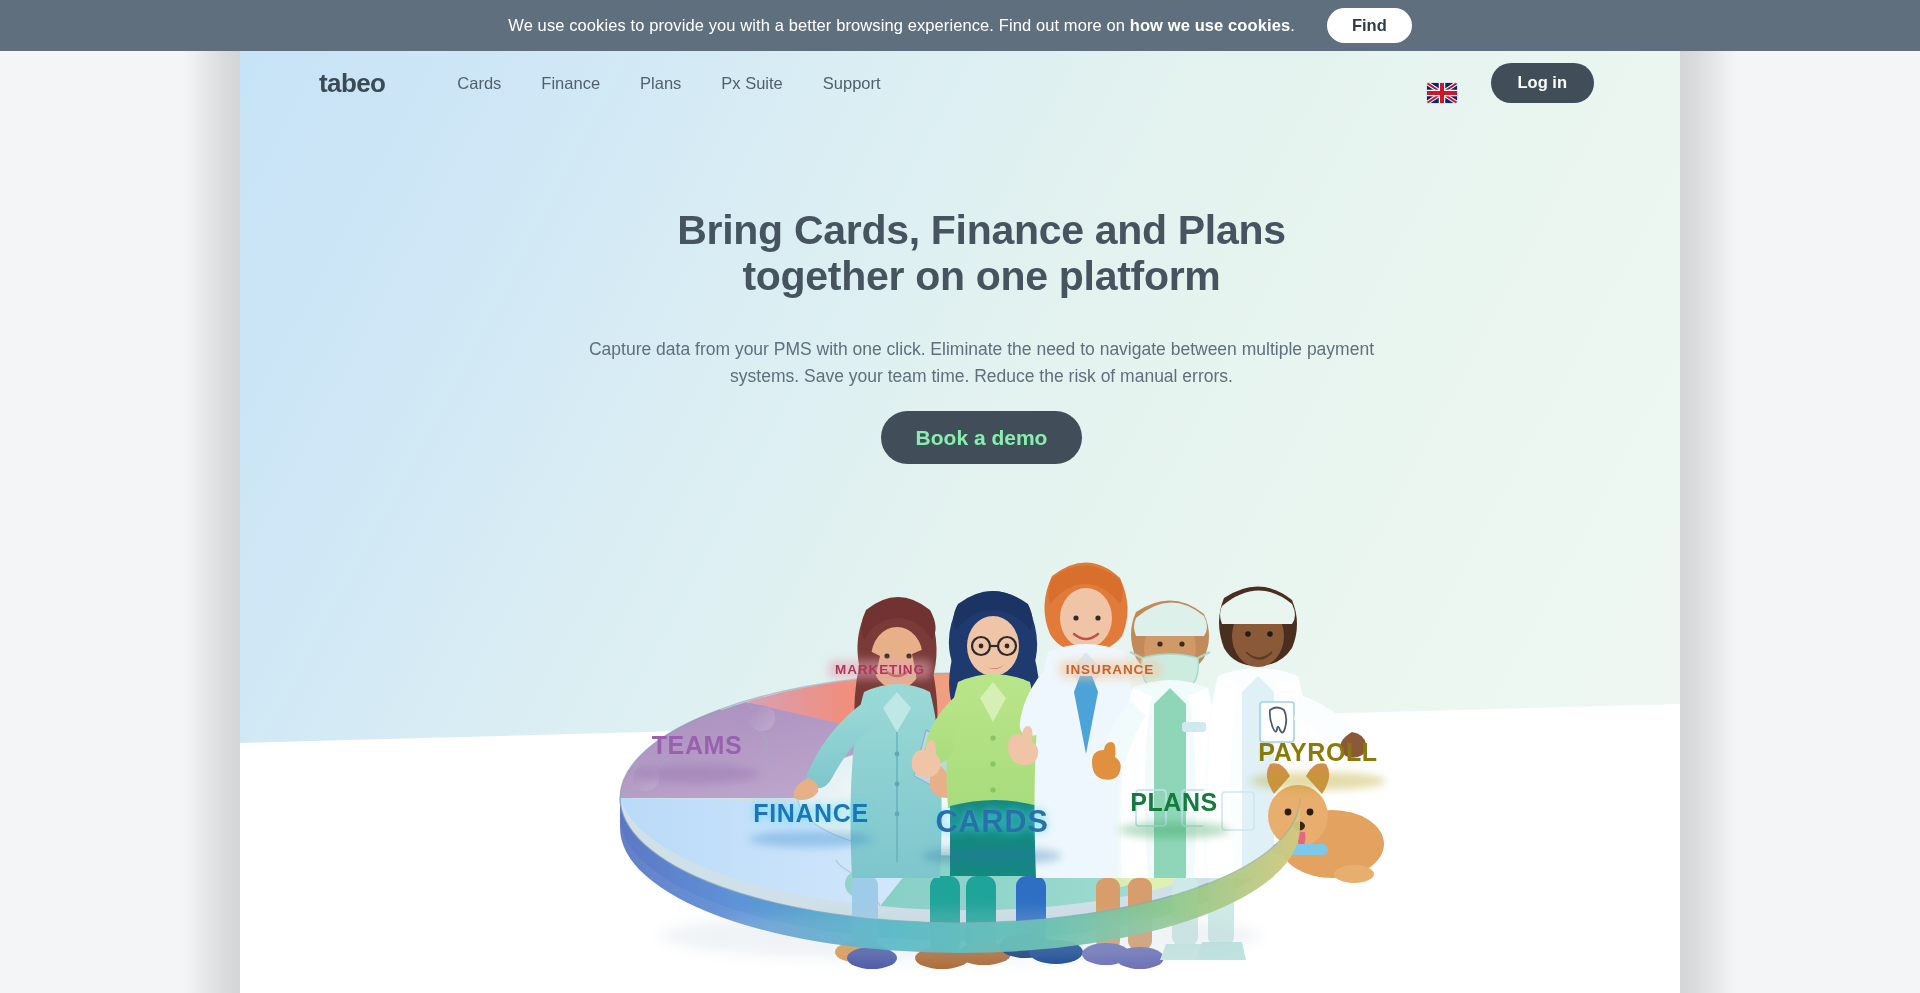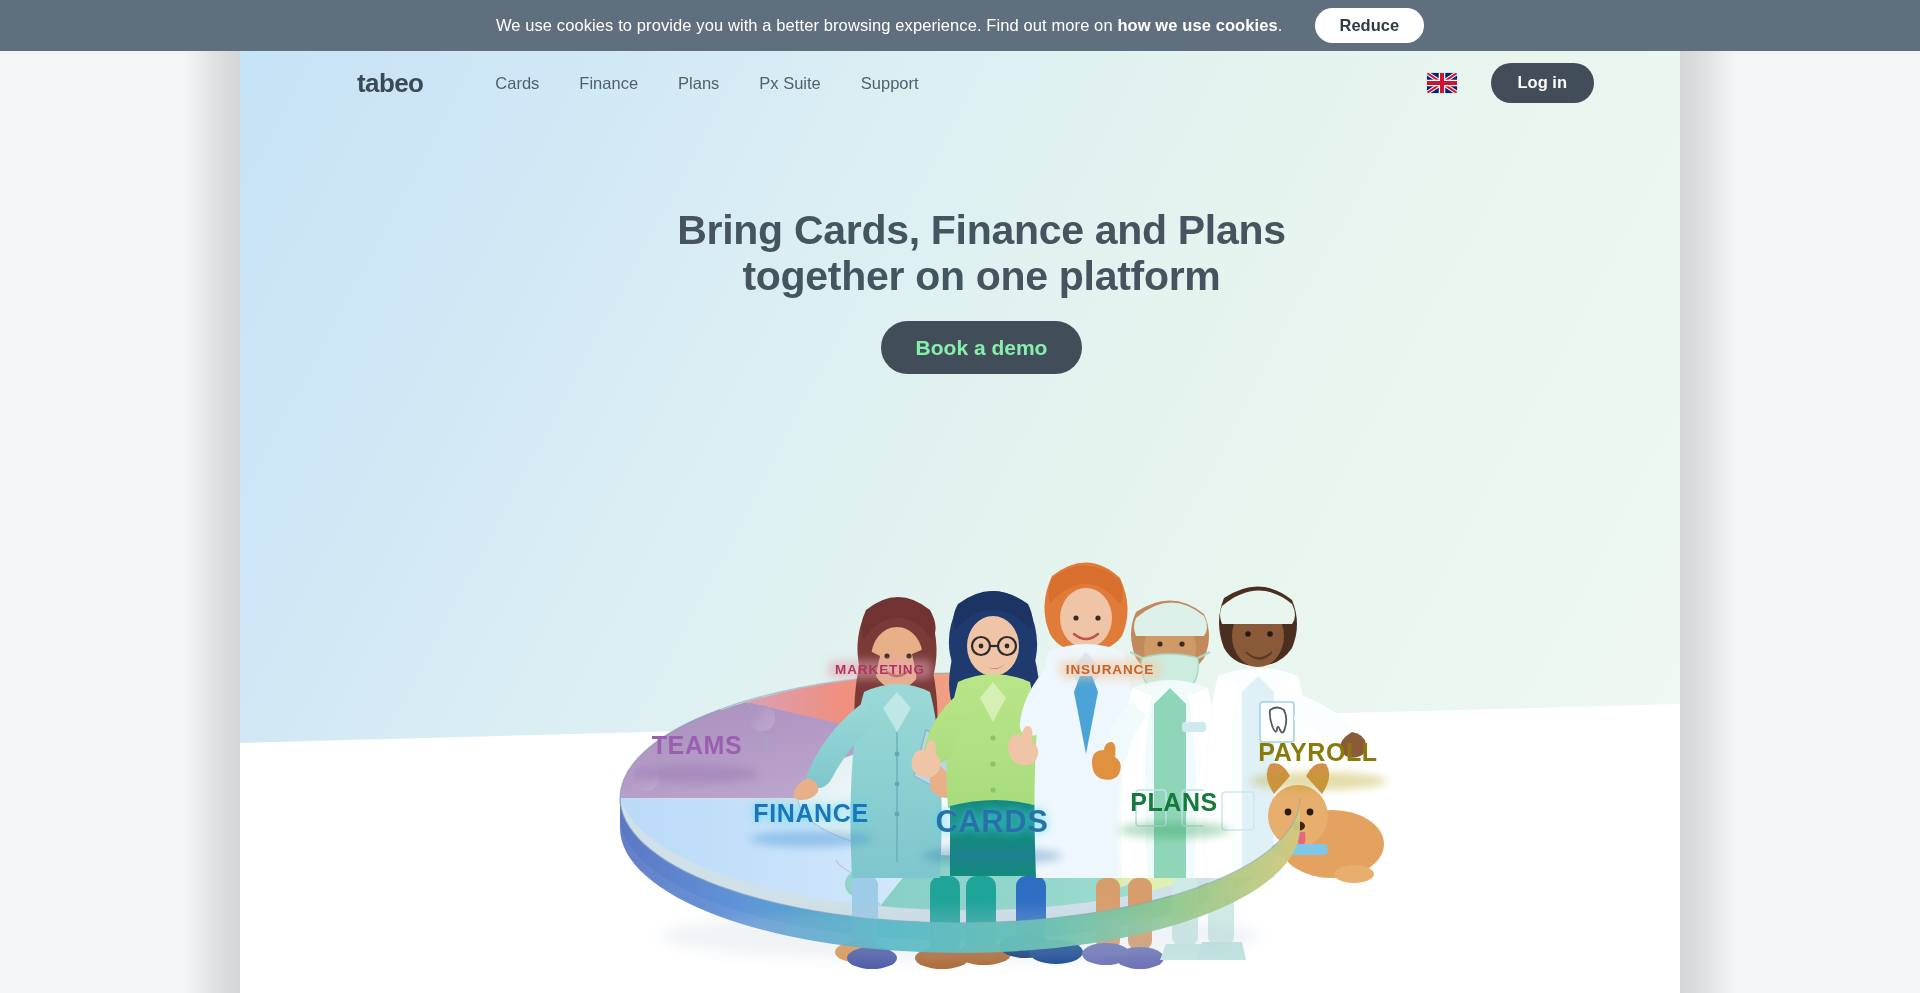--- a/index.html
+++ b/index.html
@@ -64,33 +64,33 @@
     background: #ffffff;
     transform-origin: 100% 100%;
     transform: rotate(-1.55deg);
     z-index: 1;
   }
 
   
   #site-header {
     position: relative; z-index: 20;
     height: 64px; display: flex; align-items: center;
-    padding: 0 86px 0 117px;
+    padding: 0 86px 0 79px;
   }
   #logo {
     font-size: 26px; font-weight: 700; color: #3c4a56;
     letter-spacing: -.6px; line-height: 1; cursor: pointer;
     user-select: none;
   }
   #main-nav { display: flex; align-items: center; gap: 40px; margin-left: 72px; }
   .nav-link {
     font-size: 16.5px; color: #51606d; text-decoration: none;
     white-space: nowrap; cursor: pointer;
   }
-  #header-right { margin-left: auto; display: flex; align-items: center; gap: 34px; }
+  #header-right { margin-left: auto; display: flex; align-items: flex-end; gap: 34px; }
 
   
   .flag-uk {
     width: 30px; height: 20px; border-radius: 2px; overflow: hidden;
     display: block; cursor: pointer; position: relative; background: #00247d;
     box-shadow: 0 0 0 1px rgba(0,0,0,.06);
   }
   .flag-uk svg { display: block; width: 30px; height: 20px; }
 
   #login-button {
@@ -137,21 +137,21 @@
     font-weight: 700; font-size: 13.5px; letter-spacing: .9px;
   }
 </style>
 </head>
 <body>
 
 <div id="page-root">
 
   <div id="cookie-banner">
     <div id="cookie-text"><span>We use cookies to provide you with a better browsing experience. Find out more on </span><a id="cookie-link" href="#">how we use cookies</a><span>.</span></div>
-    <button id="cookie-close">Reduce</button>
+    <button id="cookie-close">Find</button>
   </div>
 
   <div class="frame-shadow-left"></div>
   <div class="frame-shadow-right"></div>
 
   <div id="site-frame">
 
     <div class="hero-wedge"></div>
 
     <header id="site-header">
@@ -177,20 +177,24 @@
         </span>
         <button id="login-button">Log in</button>
       </div>
     </header>
 
     <section id="hero">
       <h1 id="hero-title">
         <span>Bring Cards, Finance and Plans</span><br>
         <span>together on one platform</span>
       </h1>
+      <p id="hero-sub">
+        <span>Capture data from your PMS with one click. Eliminate the need to navigate between multiple</span>
+        <span>payment systems. Save your team time. Reduce the risk of manual errors.</span>
+      </p>
       <button id="book-demo">Book a demo</button>
     </section>
 
     <div id="hero-illustration">
       <svg viewBox="0 0 1000 490" aria-hidden="true">
         <defs>
 
           <linearGradient id="gTeams" x1="0" y1="0" x2="1" y2="1">
             <stop offset="0%" stop-color="#a98fbe"></stop>
             <stop offset="100%" stop-color="#c3add0"></stop>

